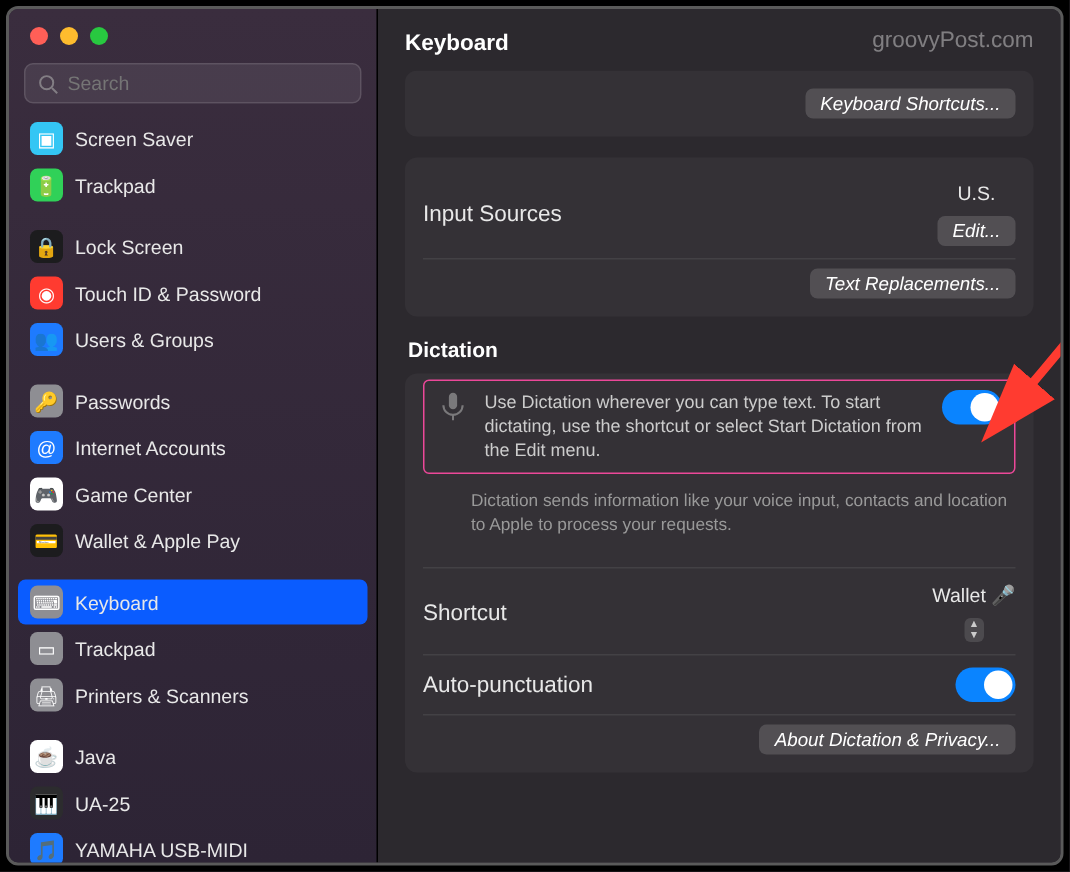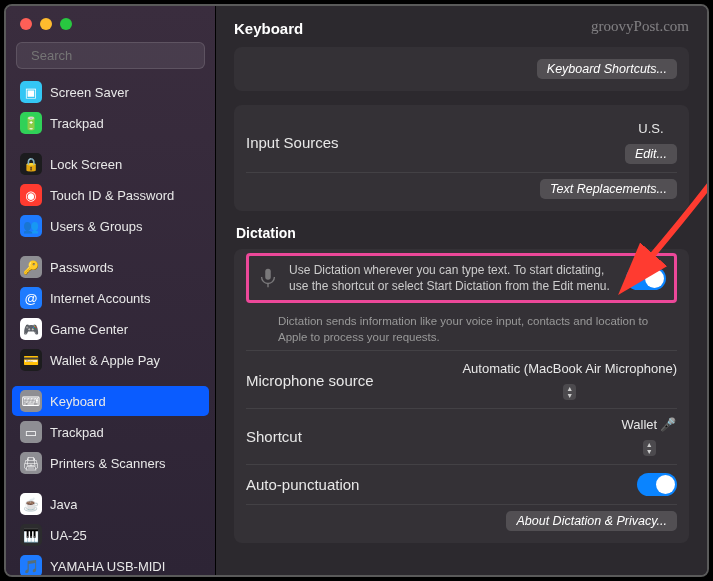--- a/index.html
+++ b/index.html
@@ -1,50 +1,50 @@
 <!DOCTYPE html>
 <html><head>
 <meta charset="utf-8">
 <style>
 * { margin: 0; padding: 0; box-sizing: border-box; font-family: -apple-system, BlinkMacSystemFont, "Segoe UI", Helvetica, Arial, sans-serif; }
 body { background: #000; width: 713px; height: 581px; overflow: hidden; position: relative; }
 .frame { position: absolute; top: 4px; left: 4px; right: 4px; bottom: 4px; border: 2px solid #5a5a5a; border-radius: 8px; overflow: hidden; display: flex; background: #2a2530; }
-.sidebar { width: 210px; background: linear-gradient(180deg, #3a2d3e 0%, #2d2435 100%); border-right: 1px solid #000; display: flex; flex-direction: column; }
+.sidebar { width: 246px; background: linear-gradient(180deg, #3a2d3e 0%, #2d2435 100%); border-right: 1px solid #000; display: flex; flex-direction: column; }
 .traffic-lights { display: flex; gap: 8px; padding: 12px 14px 8px; }
 .tl { width: 12px; height: 12px; border-radius: 50%; }
 .tl-red { background: #ff5f57; } .tl-yellow { background: #febc2e; } .tl-green { background: #28c840; }
 .search-box { margin: 4px 10px 8px; background: rgba(255,255,255,0.08); border: 1px solid rgba(255,255,255,0.12); border-radius: 6px; padding: 5px 8px; display: flex; align-items: center; gap: 6px; }
 .search-box svg { width: 14px; height: 14px; opacity: 0.6; }
 .search-box input { background: transparent; border: none; outline: none; color: #ccc; font-size: 13px; flex: 1; }
 .sidebar-list { flex: 1; overflow-y: auto; padding: 0 6px; }
 .sb-item { display: flex; align-items: center; gap: 8px; padding: 4px 8px; border-radius: 5px; cursor: default; margin-bottom: 1px; }
 .sb-item.selected { background: #0a5cff; }
 .sb-icon { width: 22px; height: 22px; border-radius: 5px; display: flex; align-items: center; justify-content: center; flex-shrink: 0; font-size: 13px; }
 .sb-label { color: #e8e8e8; font-size: 13px; white-space: nowrap; overflow: hidden; text-overflow: ellipsis; }
 .sb-sep { height: 10px; }
 .main { flex: 1; background: #2c292e; display: flex; flex-direction: column; position: relative; }
 .header { padding: 14px 18px 10px; display: flex; align-items: center; }
 .header-title { color: #fff; font-size: 15px; font-weight: 600; }
-.watermark { position: absolute; top: 12px; right: 18px; color: rgba(255,255,255,0.4); font-size: 15px; font-family: Liberation Serif, serif; }
+.watermark { position: absolute; top: 12px; right: 18px; color: rgba(255,255,255,0.4); font-size: 15px; font-family: Liberation Sans, sans-serif; }
 .content { flex: 1; overflow-y: auto; padding: 0 18px 18px; }
 .panel { background: rgba(255,255,255,0.04); border-radius: 8px; margin-bottom: 14px; padding: 8px 12px; }
 .panel-row { display: flex; align-items: center; justify-content: flex-end; padding: 4px 0; }
 .section-title { color: #fff; font-size: 14px; font-weight: 600; margin: 10px 2px 8px; }
 .row { display: flex; align-items: center; justify-content: space-between; padding: 8px 0; border-bottom: 1px solid rgba(255,255,255,0.08); }
 .row:last-child { border-bottom: none; }
 .row-label { color: #e8e8e8; font-size: 15px; }
 .row-value { color: #e8e8e8; font-size: 13px; display: flex; align-items: center; gap: 8px; flex-direction: column; }
 .btn { background: rgba(255,255,255,0.15); color: #fff; border: none; border-radius: 5px; padding: 3px 10px; font-size: 12.5px; cursor: default; font-style: italic; }
 .toggle { width: 40px; height: 23px; border-radius: 12px; position: relative; }
 .toggle.on { background: #0a84ff; }
 .toggle .knob { position: absolute; width: 19px; height: 19px; background: #fff; border-radius: 50%; top: 2px; right: 2px; }
-.dict-box { border: 3px solid #ec4899; border-radius: 4px; padding: 6px 8px; margin-bottom: 4px; display: flex; align-items: center; gap: 10px; }
+.dict-box { border: 1px solid #ec4899; border-radius: 4px; padding: 6px 8px; margin-bottom: 4px; display: flex; gap: 10px; }
 .dict-mic { width: 22px; height: 22px; opacity: 0.6; flex-shrink: 0; }
 .dict-text { color: #ccc; font-size: 12px; line-height: 1.35; flex: 1; }
-.dict-sub { color: #999; font-size: 11.5px; line-height: 1.4; padding: 6px 0 4px 32px; border-bottom: 1px solid rgba(255,255,255,0.08); margin-bottom: 2px; }
+.dict-sub { color: #999; font-size: 11.5px; line-height: 1.4; padding: 6px 0 20px 32px; border-bottom: 1px solid rgba(255,255,255,0.08); margin-bottom: 2px; }
 .updown { display: inline-flex; flex-direction: column; background: rgba(255,255,255,0.12); border-radius: 4px; padding: 1px 3px; font-size: 7px; color: #ccc; line-height: 1; }
 .arrow-annot { position: absolute; top: 120px; left: 350px; pointer-events: none; }
 </style>
 </head>
 <body>
 
 <div class="frame">
   <div class="sidebar">
     <div class="traffic-lights">
       <div class="tl tl-red"></div>
@@ -162,30 +162,20 @@
               <line x1="12" y1="18" x2="12" y2="22" stroke="#aaa" stroke-width="1.5"></line>
             </svg>
           <div class="dict-text">Use Dictation wherever you can type text. To start dictating, use the shortcut or select Start Dictation from the Edit menu.</div>
           <div class="toggle on">
               <div class="knob"></div>
             </div>
         </div>
         <div class="dict-sub">Dictation sends information like your voice input, contacts and location to Apple to process your requests.</div>
 
         <div class="row">
-          <span class="row-label">Microphone source</span>
-          <span class="row-value">
-            <span>Automatic (MacBook Air Microphone)</span>
-            <span class="updown">
-                <span>▲</span>
-                <span>▼</span>
-              </span>
-          </span>
-        </div>
-        <div class="row">
           <span class="row-label">Shortcut</span>
           <span class="row-value">
             <span>Wallet 🎤</span>
             <span class="updown">
                 <span>▲</span>
                 <span>▼</span>
               </span>
           </span>
         </div>
         <div class="row">

